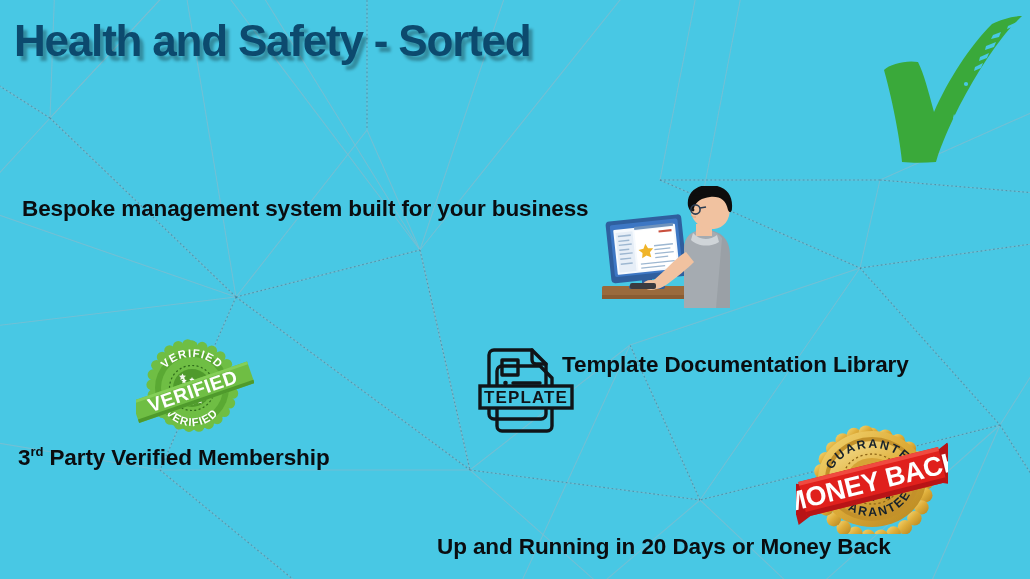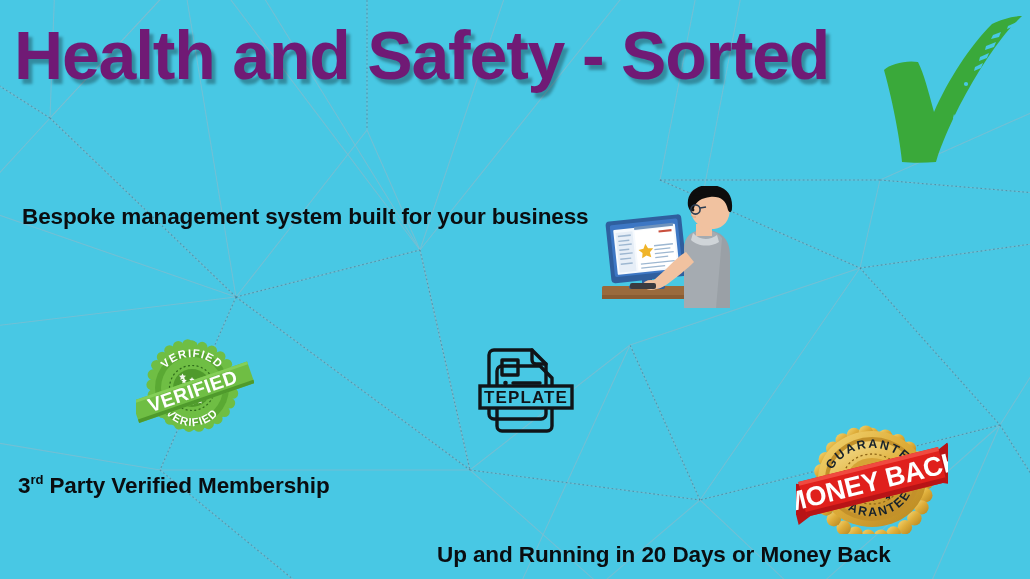--- a/index.html
+++ b/index.html
@@ -15,43 +15,42 @@
     overflow: hidden;
   }
 
   
   #mesh { position: absolute; inset: 0; width: 1030px; height: 579px; }
 
   
   .headline {
     position: absolute;
     left: 14px; top: 16px;
-    font-size: 68px;
+    font-size: 44px;
     font-weight: 700;
     letter-spacing: -1.2px;
-    color: #701a75;
+    color: #0c4a6e;
     text-shadow: 4px 5px 3px rgba(0,0,0,0.30);
     white-space: nowrap;
   }
 
   
   .tagline {
     position: absolute;
     font-size: 22.5px;
     font-weight: 700;
     color: #0a0d10;
     white-space: nowrap;
     letter-spacing: -0.1px;
-    margin-top: 8px;
   }
   .tagline sup { font-size: 0.58em; vertical-align: super; font-weight: 700; }
 
   .t-bespoke   { left: 22px;  top: 196px; }
   .t-template  { left: 562px; top: 352px; }
-  .t-verified  { left: 18px;  top: 464px; }
+  .t-verified  { left: 18px;  top: 444px; }
   .t-moneyback { left: 437px; top: 534px; }
 
   
   #tick { position: absolute; left: 862px; top: 2px; width: 170px; height: 170px; }
 
   
   #person { position: absolute; left: 596px; top: 186px; width: 150px; height: 134px; }
 
   
   #docicon { position: absolute; left: 476px; top: 336px; width: 100px; height: 100px; }
@@ -413,20 +412,21 @@
       <polygon points="158,40 144,46 144,78 158,84" fill="#b81416"></polygon>
       <rect x="4" y="42" width="144" height="36" fill="#e0201c"></rect>
       <rect x="4" y="42" width="144" height="4" fill="#f04a40"></rect>
       <rect x="4" y="73" width="144" height="5" fill="#b81416"></rect>
       <text x="76" y="69" text-anchor="middle" font-family="'Liberation Sans', sans-serif" font-size="27" font-weight="700" fill="#ffffff" letter-spacing="-0.2">MONEY BACK</text>
     </g>
   </svg>
 
   <div class="tagline t-bespoke">Bespoke management system built for your business</div>
 
+  <div class="tagline t-template">Template Documentation Library</div>
 
   <div class="tagline t-verified">
     <span>3</span><sup>rd</sup><span> Party Verified Membership</span>
   </div>
 
   <div class="tagline t-moneyback">Up and Running in 20 Days or Money Back</div>
 
 </div>
 
 </body></html>

